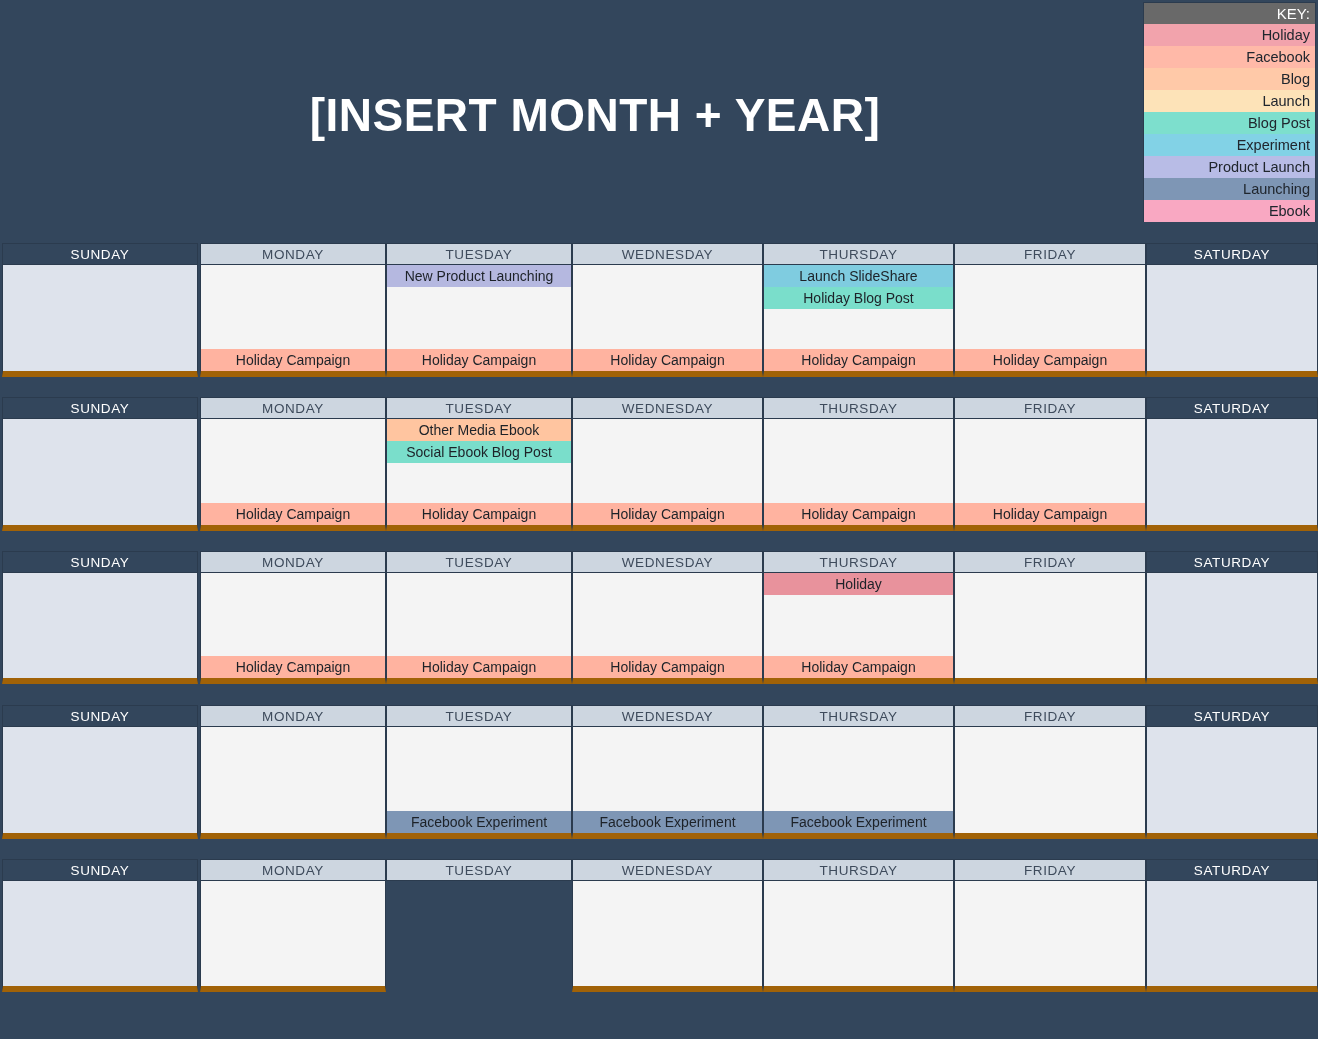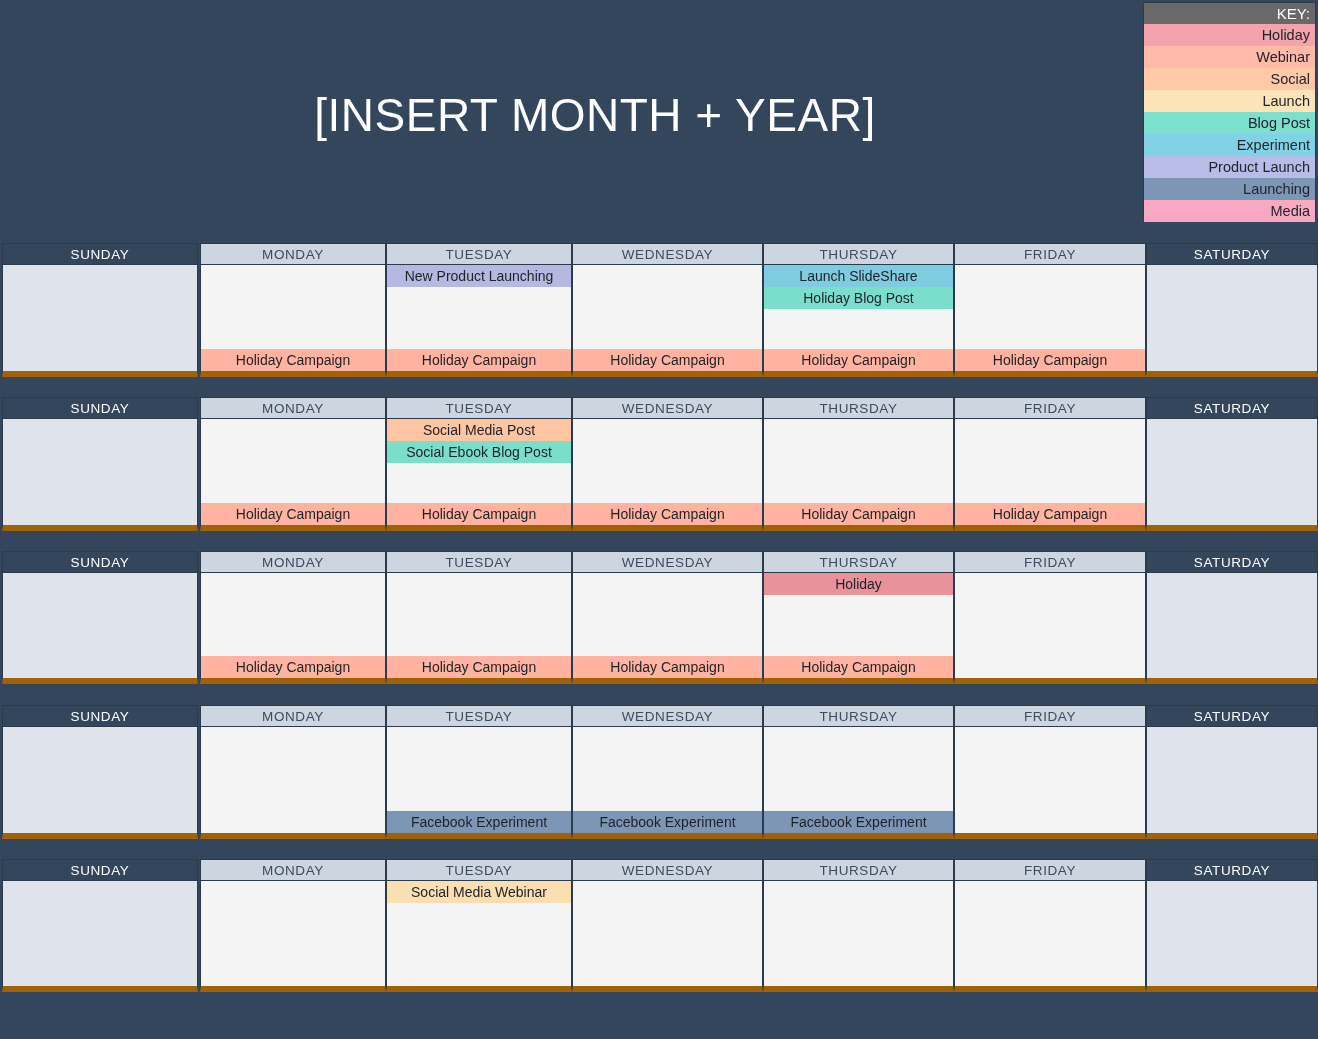--- a/index.html
+++ b/index.html
@@ -33,21 +33,21 @@
     height: 226px;
     background: #33465c;
     display: flex;
     align-items: center;
     justify-content: center;
     box-sizing: border-box;
   }
   #title-text {
     color: #ffffff;
     font-size: 46px;
-    font-weight: 400;
+    font-weight: 700;
     letter-spacing: 0.5px;
     font-family: "Liberation Sans", sans-serif;
     white-space: nowrap;
     margin-left: 48px;
   }
 
   
   #key-panel {
     position: absolute;
     left: 1143px; top: 2px;
@@ -146,28 +146,28 @@
 <div id="page">
 
   <div id="title-banner">
     <div id="title-text">[INSERT MONTH + YEAR]</div>
   </div>
 
   <div id="key-panel">
     <div class="key-row key-title">KEY:</div>
     <div id="key-rows">
         <div class="key-row" style="background: rgb(242, 163, 172);">Holiday</div>
-        <div class="key-row" style="background: rgb(255, 185, 168);">Webinar</div>
-        <div class="key-row" style="background: rgb(255, 201, 168);">Social</div>
+        <div class="key-row" style="background: rgb(255, 185, 168);">Facebook</div>
+        <div class="key-row" style="background: rgb(255, 201, 168);">Blog</div>
         <div class="key-row" style="background: rgb(253, 227, 184);">Launch</div>
         <div class="key-row" style="background: rgb(125, 223, 205);">Blog Post</div>
         <div class="key-row" style="background: rgb(130, 210, 230);">Experiment</div>
         <div class="key-row" style="background: rgb(184, 188, 230);">Product Launch</div>
         <div class="key-row" style="background: rgb(126, 150, 181);">Launching</div>
-        <div class="key-row" style="background: rgb(249, 168, 194);">Media</div>
+        <div class="key-row" style="background: rgb(249, 168, 194);">Ebook</div>
       </div>
   </div>
 
   <div id="weeks-container">
       <div class="week" style="top: 243px; height: 22px;">
         <div class="dayhead weekend" style="left: 0px; width: 196px;">SUNDAY</div>
         <div class="dayhead" style="left: 198px; width: 186px;">MONDAY</div>
         <div class="dayhead" style="left: 384px; width: 186px;">TUESDAY</div>
         <div class="dayhead" style="left: 570px; width: 191px;">WEDNESDAY</div>
         <div class="dayhead" style="left: 761px; width: 191px;">THURSDAY</div>
@@ -216,21 +216,21 @@
       </div>
       <div class="week" style="top: 419px; height: 112px;">
         <div class="daycell weekend" style="left: 0px; width: 196px; height: 112px;">
           <div class="evt-spacer"></div>
         </div>
         <div class="daycell" style="left: 198px; width: 186px; height: 112px;">
           <div class="evt-spacer"></div>
           <div class="evt" style="background: rgb(255, 179, 160);">Holiday Campaign</div>
         </div>
         <div class="daycell" style="left: 384px; width: 186px; height: 112px;">
-          <div class="evt" style="background: rgb(255, 197, 160);">Social Media Post</div>
+          <div class="evt" style="background: rgb(255, 197, 160);">Other Media Ebook</div>
           <div class="evt" style="background: rgb(122, 222, 203);">Social Ebook Blog Post</div>
           <div class="evt-spacer"></div>
           <div class="evt" style="background: rgb(255, 179, 160);">Holiday Campaign</div>
         </div>
         <div class="daycell" style="left: 570px; width: 191px; height: 112px;">
           <div class="evt-spacer"></div>
           <div class="evt" style="background: rgb(255, 179, 160);">Holiday Campaign</div>
         </div>
         <div class="daycell" style="left: 761px; width: 191px; height: 112px;">
           <div class="evt-spacer"></div>
@@ -325,24 +325,20 @@
         <div class="dayhead" style="left: 952px; width: 192px;">FRIDAY</div>
         <div class="dayhead weekend" style="left: 1144px; width: 172px;">SATURDAY</div>
       </div>
       <div class="week" style="top: 881px; height: 111px;">
         <div class="daycell weekend" style="left: 0px; width: 196px; height: 111px;">
           <div class="evt-spacer"></div>
         </div>
         <div class="daycell" style="left: 198px; width: 186px; height: 111px;">
           <div class="evt-spacer"></div>
         </div>
-        <div class="daycell" style="left: 384px; width: 186px; height: 111px;">
-          <div class="evt" style="background: rgb(251, 223, 176);">Social Media Webinar</div>
-          <div class="evt-spacer"></div>
-        </div>
         <div class="daycell" style="left: 570px; width: 191px; height: 111px;">
           <div class="evt-spacer"></div>
         </div>
         <div class="daycell" style="left: 761px; width: 191px; height: 111px;">
           <div class="evt-spacer"></div>
         </div>
         <div class="daycell" style="left: 952px; width: 192px; height: 111px;">
           <div class="evt-spacer"></div>
         </div>
         <div class="daycell weekend" style="left: 1144px; width: 172px; height: 111px;">

